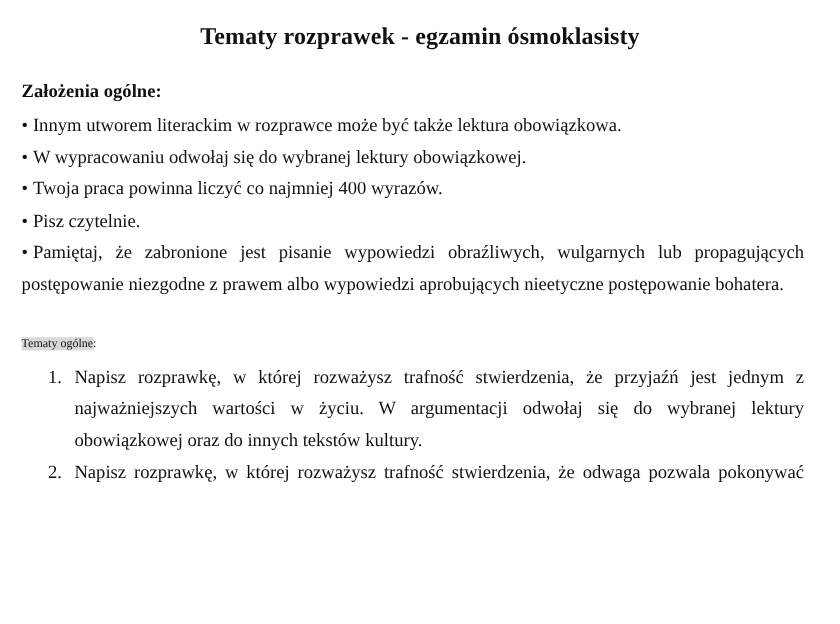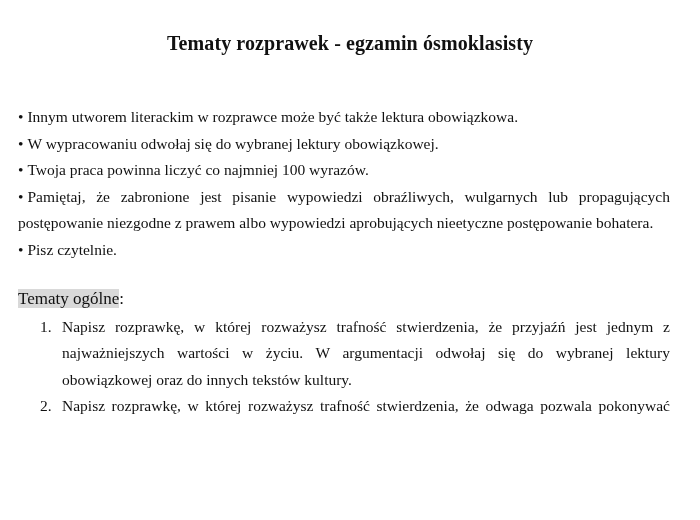--- a/index.html
+++ b/index.html
@@ -10,21 +10,21 @@
     body {
       width: 700px;
       height: 520px;
       overflow: hidden;
       position: relative;
       font-family: "Liberation Serif", "DejaVu Serif", serif;
       color: #111111;
     }
     .page {
       position: absolute;
-      left: 0; top: 16px;
+      left: 0; top: 4px;
       width: 700px;
       height: 404px;
       overflow: hidden;
     }
     .title {
       position: absolute;
       left: 0;
       top: 14px;
       width: 700px;
       text-align: center;
@@ -58,21 +58,21 @@
       text-align: justify;
     }
     .bullets li .bullet {
       display: inline-block;
       margin-right: 4px;
     }
     .topics-heading {
       position: absolute;
       left: 18px;
       top: 272px;
-      font-size: 17px;
+      font-size: 10px;
       line-height: 22px;
     }
     .topics-heading .hl {
       background: #d9d9d9;
     }
     .topics {
       position: absolute;
       left: 18px;
       top: 298px;
       width: 652px;
@@ -95,27 +95,28 @@
       top: 0;
     }
   </style>
 </head>
 <body>
 
 <div class="page">
 
   <div class="title">Tematy rozprawek - egzamin ósmoklasisty</div>
 
+  <div class="section-heading">Założenia ogólne:</div>
 
   <ul class="bullets">
     <li><span class="bullet">•</span><span>Innym utworem literackim w rozprawce może być także lektura obowiązkowa.</span></li>
     <li><span class="bullet">•</span><span>W wypracowaniu odwołaj się do wybranej lektury obowiązkowej.</span></li>
-    <li><span class="bullet">•</span><span>Twoja praca powinna liczyć co najmniej 100 wyrazów.</span></li>
+    <li><span class="bullet">•</span><span>Twoja praca powinna liczyć co najmniej 400 wyrazów.</span></li>
+    <li><span class="bullet">•</span><span>Pisz czytelnie.</span></li>
     <li><span class="bullet">•</span><span>Pamiętaj, że zabronione jest pisanie wypowiedzi obraźliwych, wulgarnych lub propagujących postępowanie niezgodne z prawem albo wypowiedzi aprobujących nieetyczne postępowanie bohatera.</span></li>
-    <li><span class="bullet">•</span><span>Pisz czytelnie.</span></li>
   </ul>
 
   <div class="topics-heading"><span class="hl">Tematy ogólne</span><span>:</span></div>
 
   <ol class="topics">
     <li><span class="num">1.</span><span>Napisz rozprawkę, w której rozważysz trafność stwierdzenia, że przyjaźń jest jednym z najważniejszych wartości w życiu. W argumentacji odwołaj się do wybranej lektury obowiązkowej oraz do innych tekstów kultury.</span></li>
     <li><span class="num">2.</span><span>Napisz rozprawkę, w której rozważysz trafność stwierdzenia, że odwaga pozwala pokonywać największe trudności. W argumentacji odwołaj się do wybranej lektury obowiązkowej oraz do innego utworu literackiego.</span></li>
     <li><span class="num">3.</span></li>
   </ol>
 

